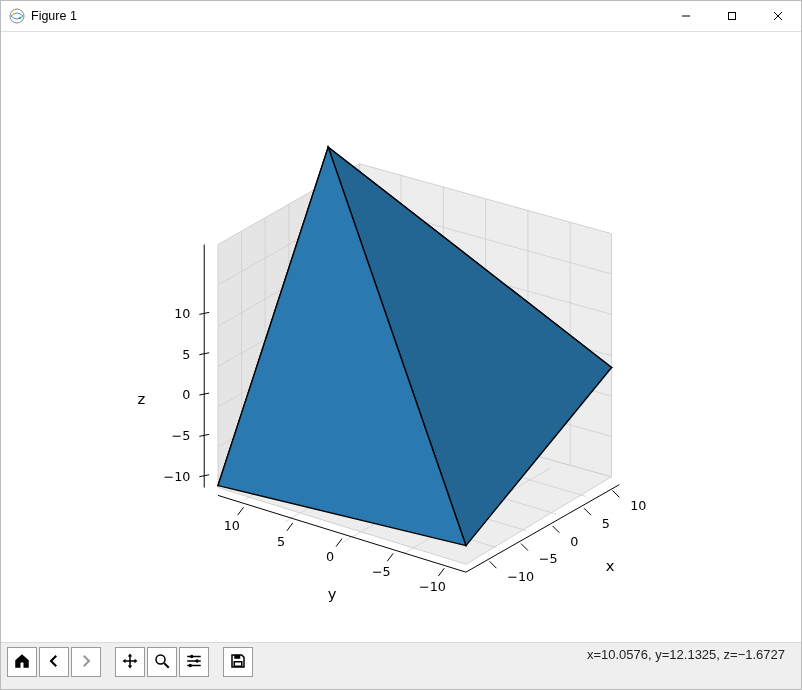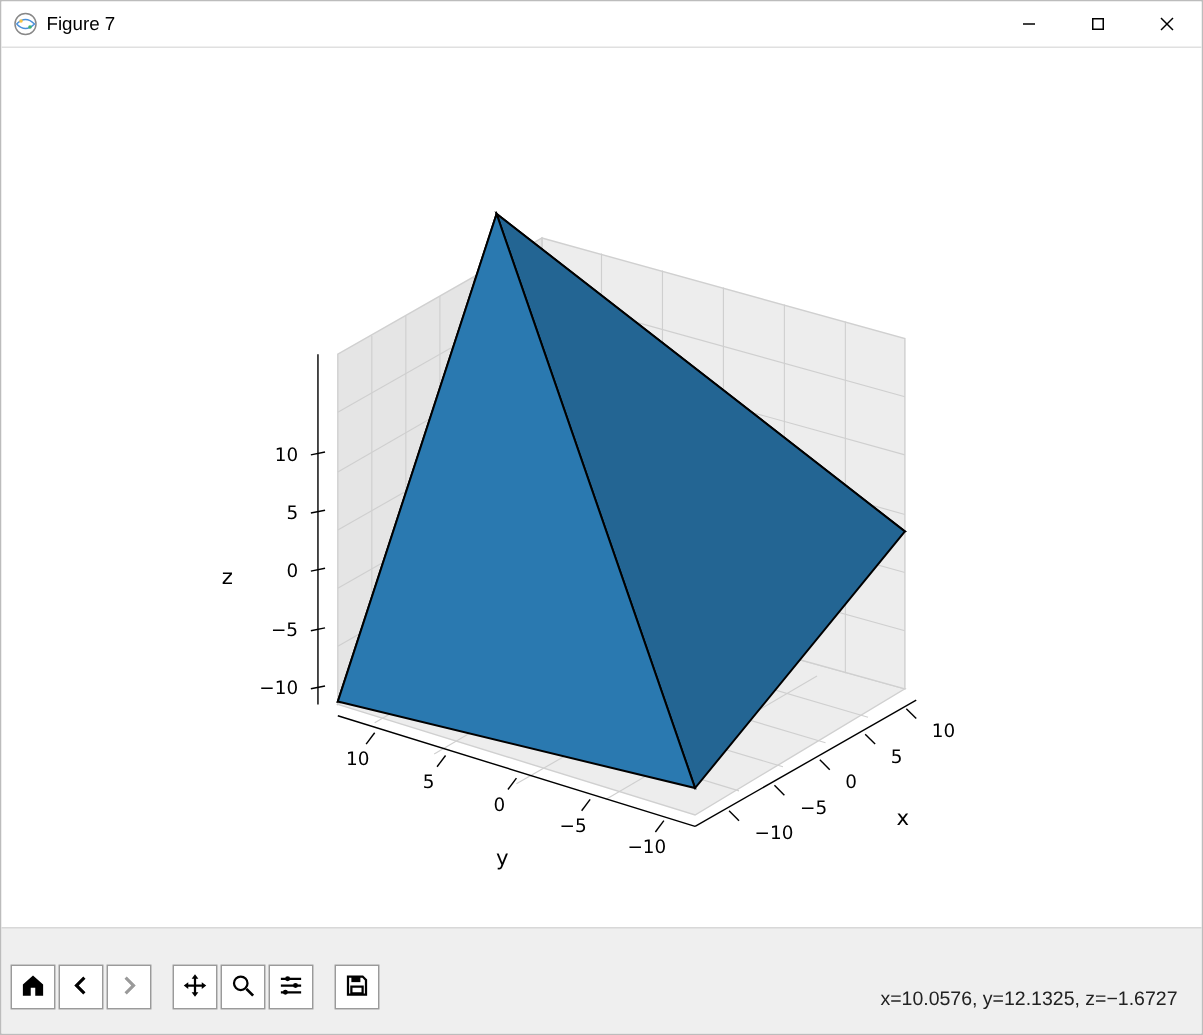--- a/index.html
+++ b/index.html
@@ -59,22 +59,22 @@
     left: 0; top: 0;
     width: 100%;
     height: 100%;
   }
 
   .toolbar {
     height: 38px;
     background: #efefef;
     border-top: 1px solid #d8d8d8;
     display: flex;
-    align-items: flex-end;
-    padding: 16px 6px;
+    align-items: flex-start;
+    padding: 4px 6px;
     gap: 2px;
     flex: 0 0 auto;
   }
   .tbtn {
     width: 30px;
     height: 30px;
     border: 1px solid #9a9a9a;
     background: #ffffff;
     display: flex;
     align-items: center;
@@ -103,21 +103,21 @@
 
   <div class="titlebar">
     <span class="app-icon">
       <svg viewBox="0 0 16 16" width="16" height="16">
         <circle cx="8" cy="8" r="7" fill="none" stroke="#888" stroke-width="1"></circle>
         <path d="M2 8 Q8 2 14 8 Q8 14 2 8" fill="none" stroke="#4a90d9" stroke-width="1"></path>
         <circle cx="5" cy="6" r="1.2" fill="#f6c344"></circle>
         <circle cx="11" cy="10" r="1.2" fill="#3cb371"></circle>
       </svg>
     </span>
-    <span class="title">Figure 7</span>
+    <span class="title">Figure 1</span>
     <span class="spacer"></span>
     <div class="win-btn">
       <svg width="10" height="10" viewBox="0 0 10 10">
           <line x1="1" y1="5" x2="9" y2="5" stroke="#000" stroke-width="1"></line>
         </svg>
     </div>
     <div class="win-btn">
       <svg width="10" height="10" viewBox="0 0 10 10">
           <rect x="1.5" y="1.5" width="7" height="7" fill="none" stroke="#000" stroke-width="1"></rect>
         </svg>

